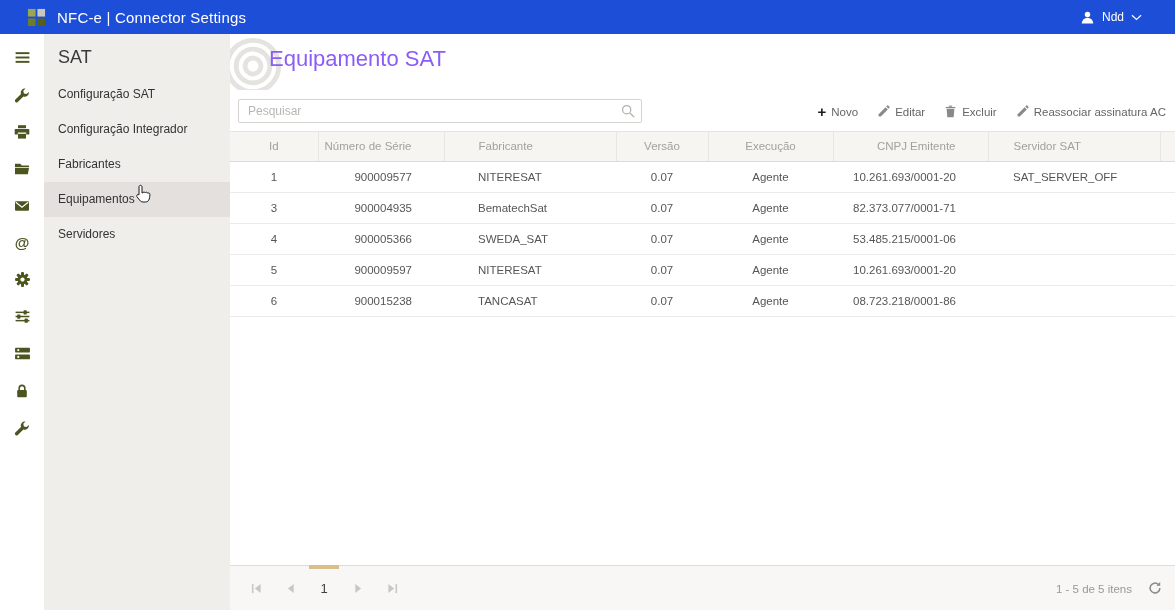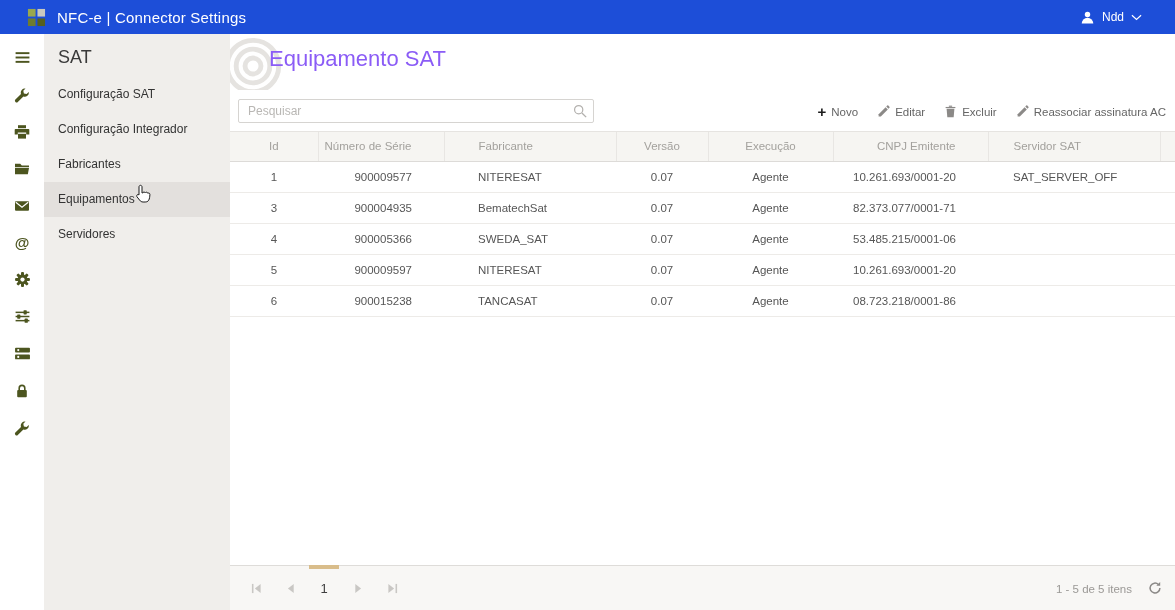--- a/index.html
+++ b/index.html
@@ -22,21 +22,21 @@
   .sidebar { position:absolute; top:34px; left:44px; width:194px; bottom:0; background:#f0eeeb; }
   .stitle { margin:13px 14px 0; height:30px; font-size:18px; color:#3a3a3a; }
   .side-item { height:35px; line-height:35px; padding-left:14px; font-size:12px; color:#333; cursor:pointer; }
   .side-item.active { background:#e3e0dd; }
   
   .main { position:absolute; top:34px; left:230px; right:0; bottom:0; background:#fff; }
   .mhead { position:relative; height:56px; overflow:hidden; }
   .rings { position:absolute; left:-8px; top:1px; }
   .mtitle { position:absolute; left:39px; top:12px; font-size:22px; color:#8b5cf6; }
   .mtoolbar { position:relative; height:41px; }
-  .search-wrap { position:absolute; left:8px; top:9px; width:356px; height:24px; }
+  .search-wrap { position:absolute; left:8px; top:9px; width:404px; height:24px; }
   .search-wrap input { width:100%; height:24px; border:1px solid #d6d4d1; border-radius:2px;
     padding:0 28px 0 9px; font-size:12px; color:#555; outline:none; background:#fff; }
   .search-wrap input::placeholder { color:#b9b7b4; }
   .search-icon { position:absolute; right:7px; top:5px; cursor:pointer; }
   .actions { position:absolute; right:9px; top:15px; display:flex; align-items:center; gap:19px; }
   .abtn { display:flex; align-items:center; gap:5px; font-size:11.5px; color:#656565; cursor:pointer; white-space:nowrap; }
   .abtn .plus { font-size:15px; font-weight:700; color:#1c1c1c; line-height:12px; }
   
   .grid { position:absolute; top:97px; left:0; right:0; bottom:45px; border-top:1px solid #e6e4e1; overflow:hidden; }
   table { width:100%; border-collapse:collapse; table-layout:fixed; }

